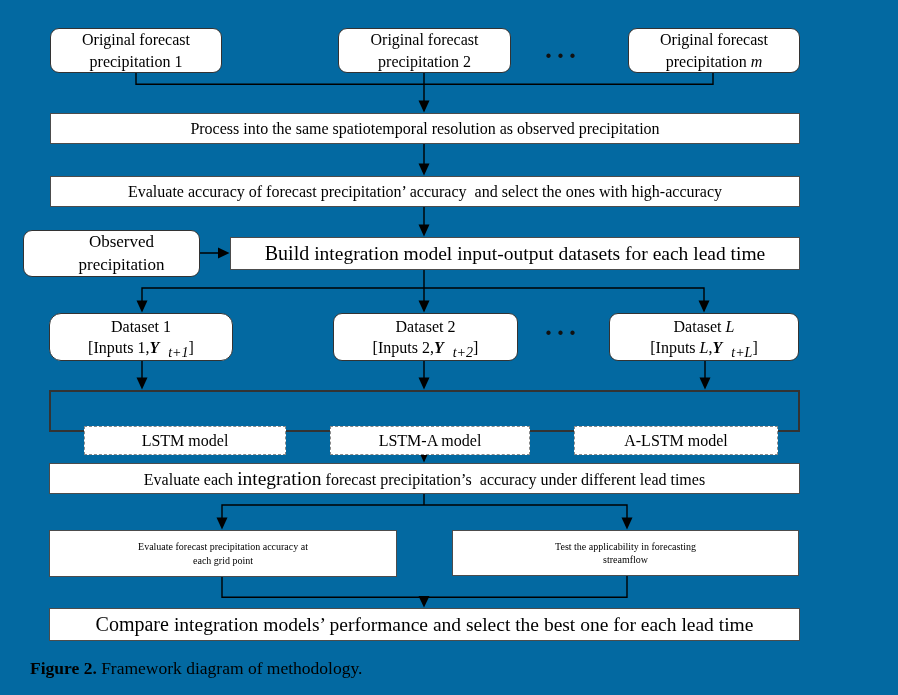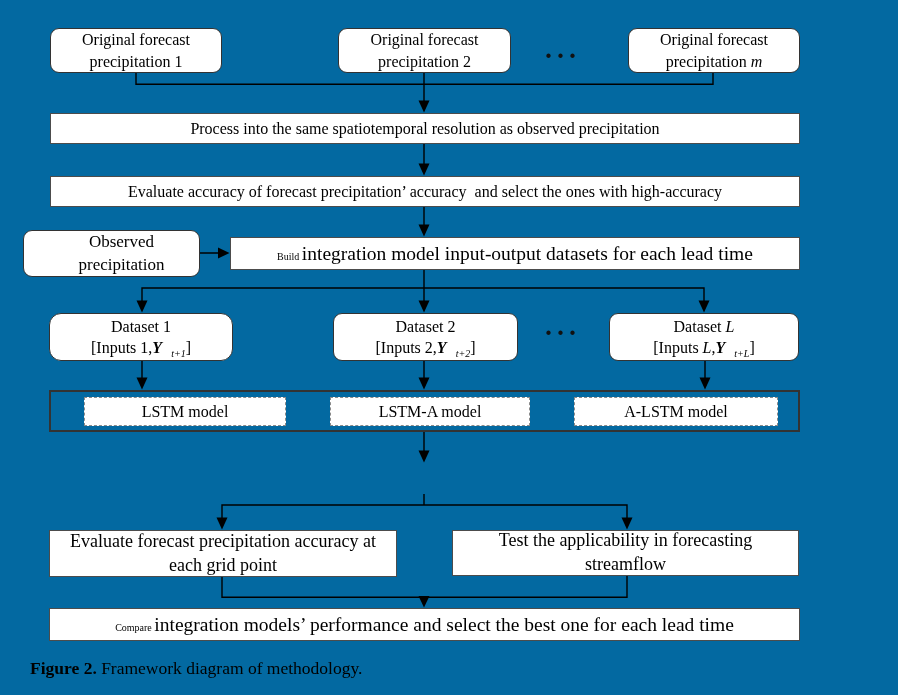--- a/index.html
+++ b/index.html
@@ -11,34 +11,34 @@
   .box{
     position:absolute;box-sizing:border-box;background:#fff;
     border:1.4px solid #4c4c4c;
     display:flex;align-items:center;justify-content:center;
     text-align:center;font-size:16px;line-height:1.32;
   }
   .round{border-radius:9px;border-color:#333;border-width:1.5px;}
   .outer{border:2px solid #333;background:transparent;}
   .dashedbox{
     position:absolute;box-sizing:border-box;border:1.6px dashed #8a8a8a;background:#fff;
-    display:flex;align-items:center;justify-content:center;font-size:16px;
+    display:flex;align-items:center;justify-content:center;font-size:16px;margin-top:29px;
   }
   .dots{
     position:absolute;display:flex;align-items:center;justify-content:center;
     font-weight:bold;font-size:27px;letter-spacing:3px;line-height:1;color:#111;
   }
   [data-bind]{white-space:pre-wrap;}
-  .lead{font-size:10px;}
+  .lead{font-size:20px;}
   .emph{font-size:19.5px;}
   .ital{font-style:italic;}
   .ysym{font-weight:bold;font-style:italic;}
-  sub[data-bind]{font-size:10px;font-style:italic;line-height:0;margin-left:9px;}
+  sub[data-bind]{font-size:14px;font-style:italic;line-height:0;margin-left:9px;}
   .obs{font-size:17px;line-height:1.35;padding-left:20px;}
-  .twoline{font-size:18px;align-items:center;}
+  .twoline{font-size:10px;align-items:center;}
   .caption{position:absolute;left:30px;top:658px;font-size:17.5px;white-space:nowrap;}
   .caption b{font-weight:bold;}
 </style>
 </head>
 <body>
 
 <div class="stage">
 
   <svg class="wires" width="898" height="695" viewBox="0 0 898 695">
     <path d="M136 73 V85 M713 73 V85 M135.3 84.3 H713.7
@@ -138,20 +138,25 @@
       <span data-bind="models.0">LSTM model</span>
     </div>
     <div class="dashedbox" style="left:279px;top:5px;width:200px;height:29px;">
       <span data-bind="models.1">LSTM-A model</span>
     </div>
     <div class="dashedbox" style="left:523px;top:5px;width:204px;height:29px;">
       <span data-bind="models.2">A-LSTM model</span>
     </div>
   </div>
 
+  <div class="box" style="left:49px;top:463px;width:751px;height:31px;">
+    <div>
+      <span data-bind="evaluate_each_box.lead">Evaluate each </span><span class="emph" data-bind="evaluate_each_box.emph">integration</span><span data-bind="evaluate_each_box.rest"> forecast precipitation’s  accuracy under different lead times</span>
+    </div>
+  </div>
 
   <div class="box twoline" style="left:49px;top:530px;width:348px;height:47px;">
     <div>
       <span data-bind="grid_box.line1">Evaluate forecast precipitation accuracy at</span><br>
       <span data-bind="grid_box.line2">each grid point</span>
     </div>
   </div>
   <div class="box twoline" style="left:452px;top:530px;width:347px;height:46px;">
     <div>
       <span data-bind="streamflow_box.line1">Test the applicability in forecasting</span><br>

